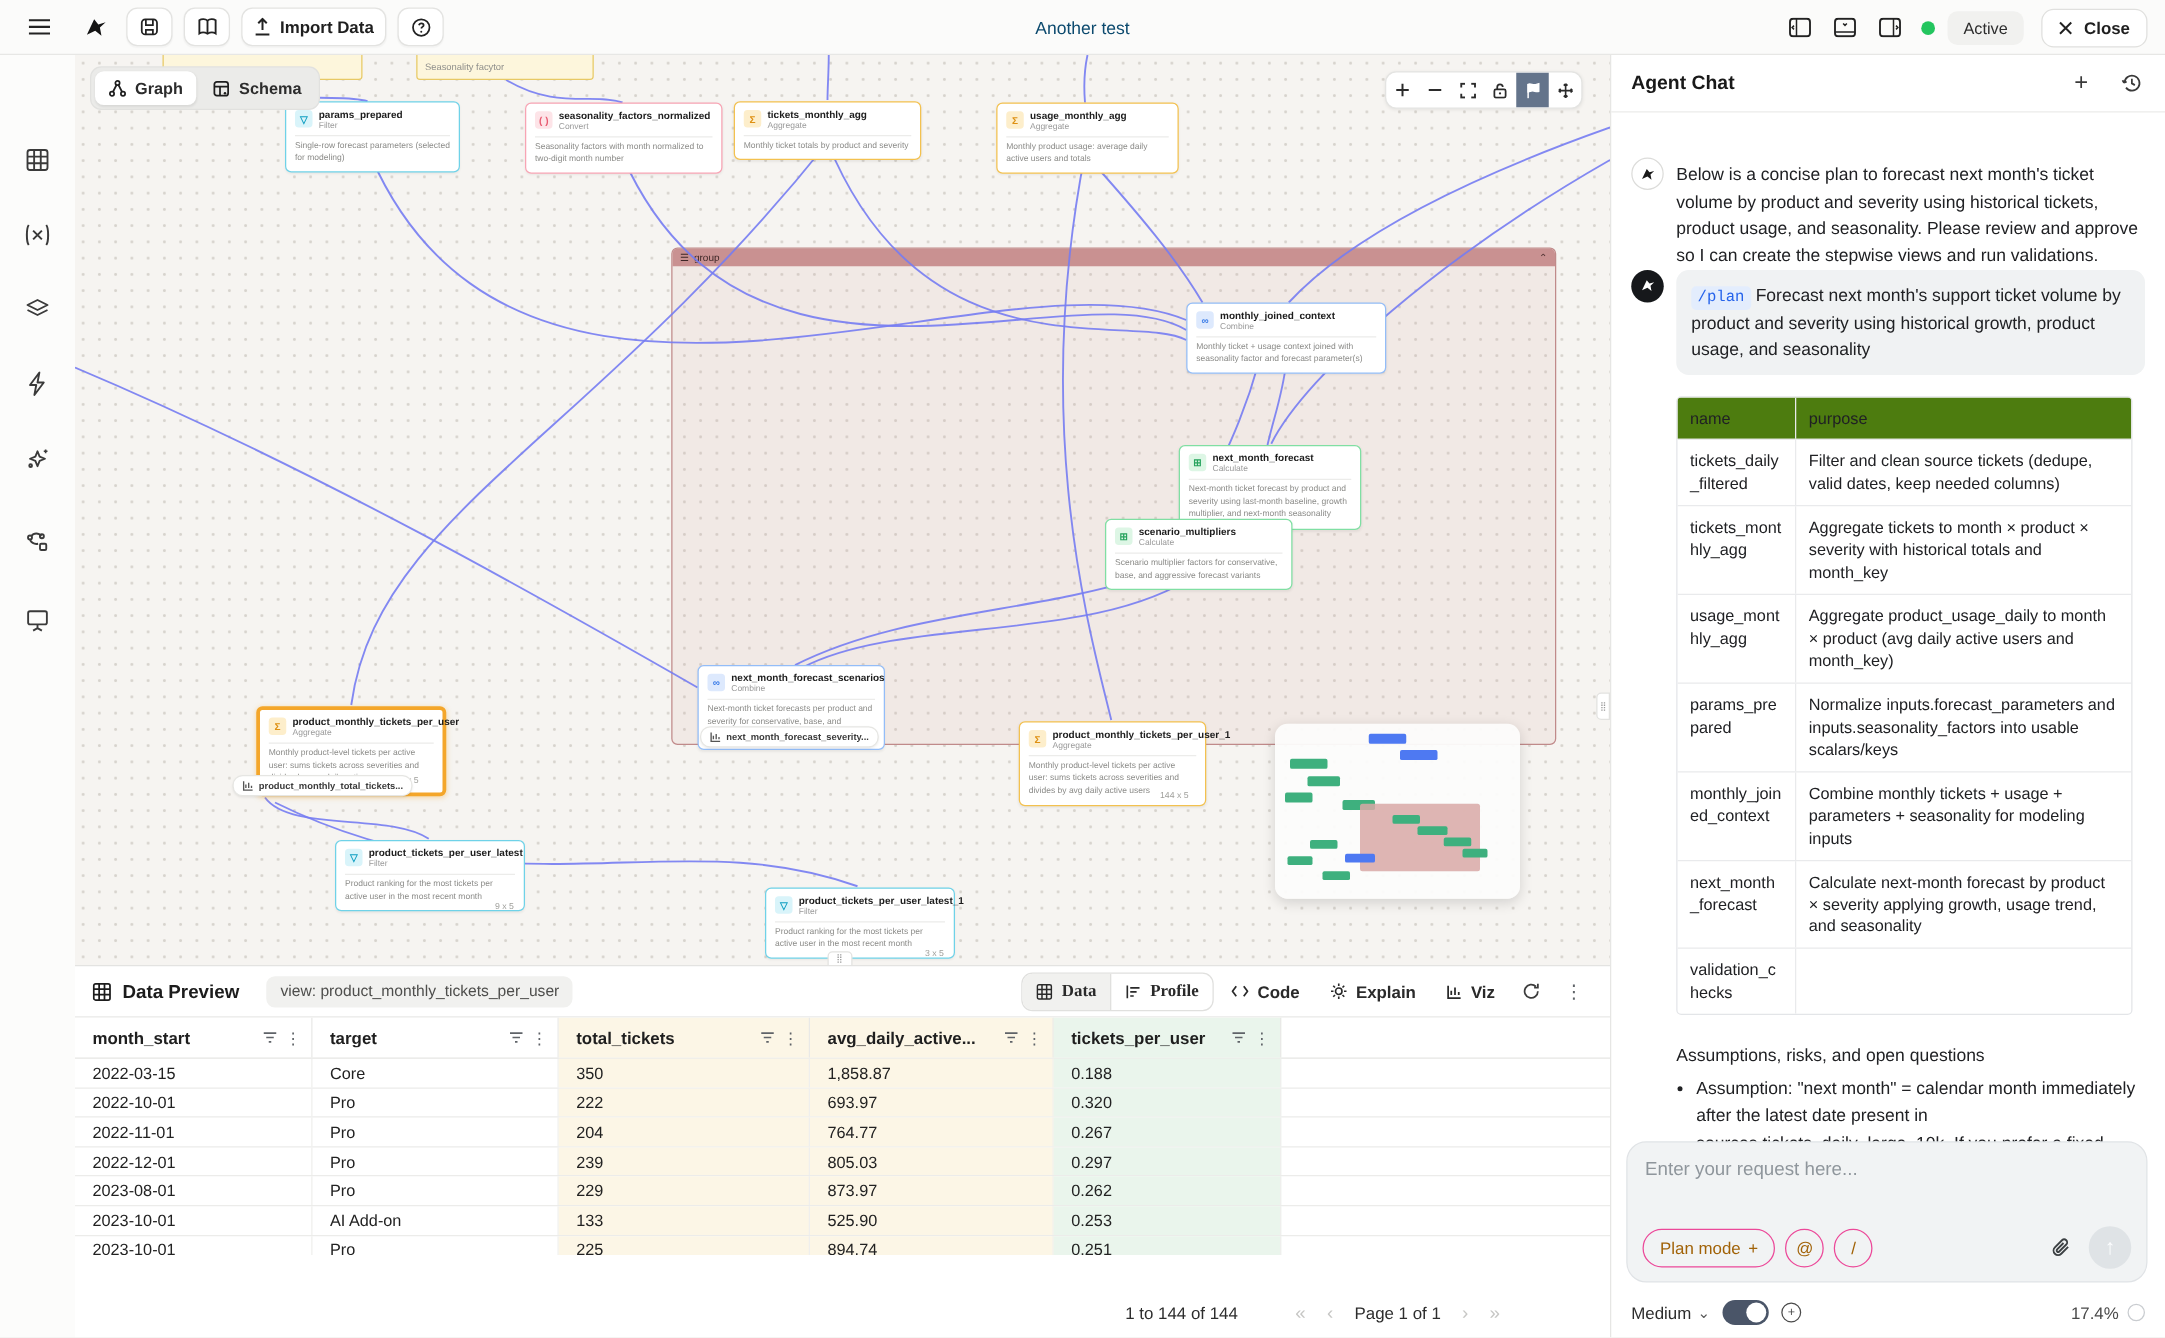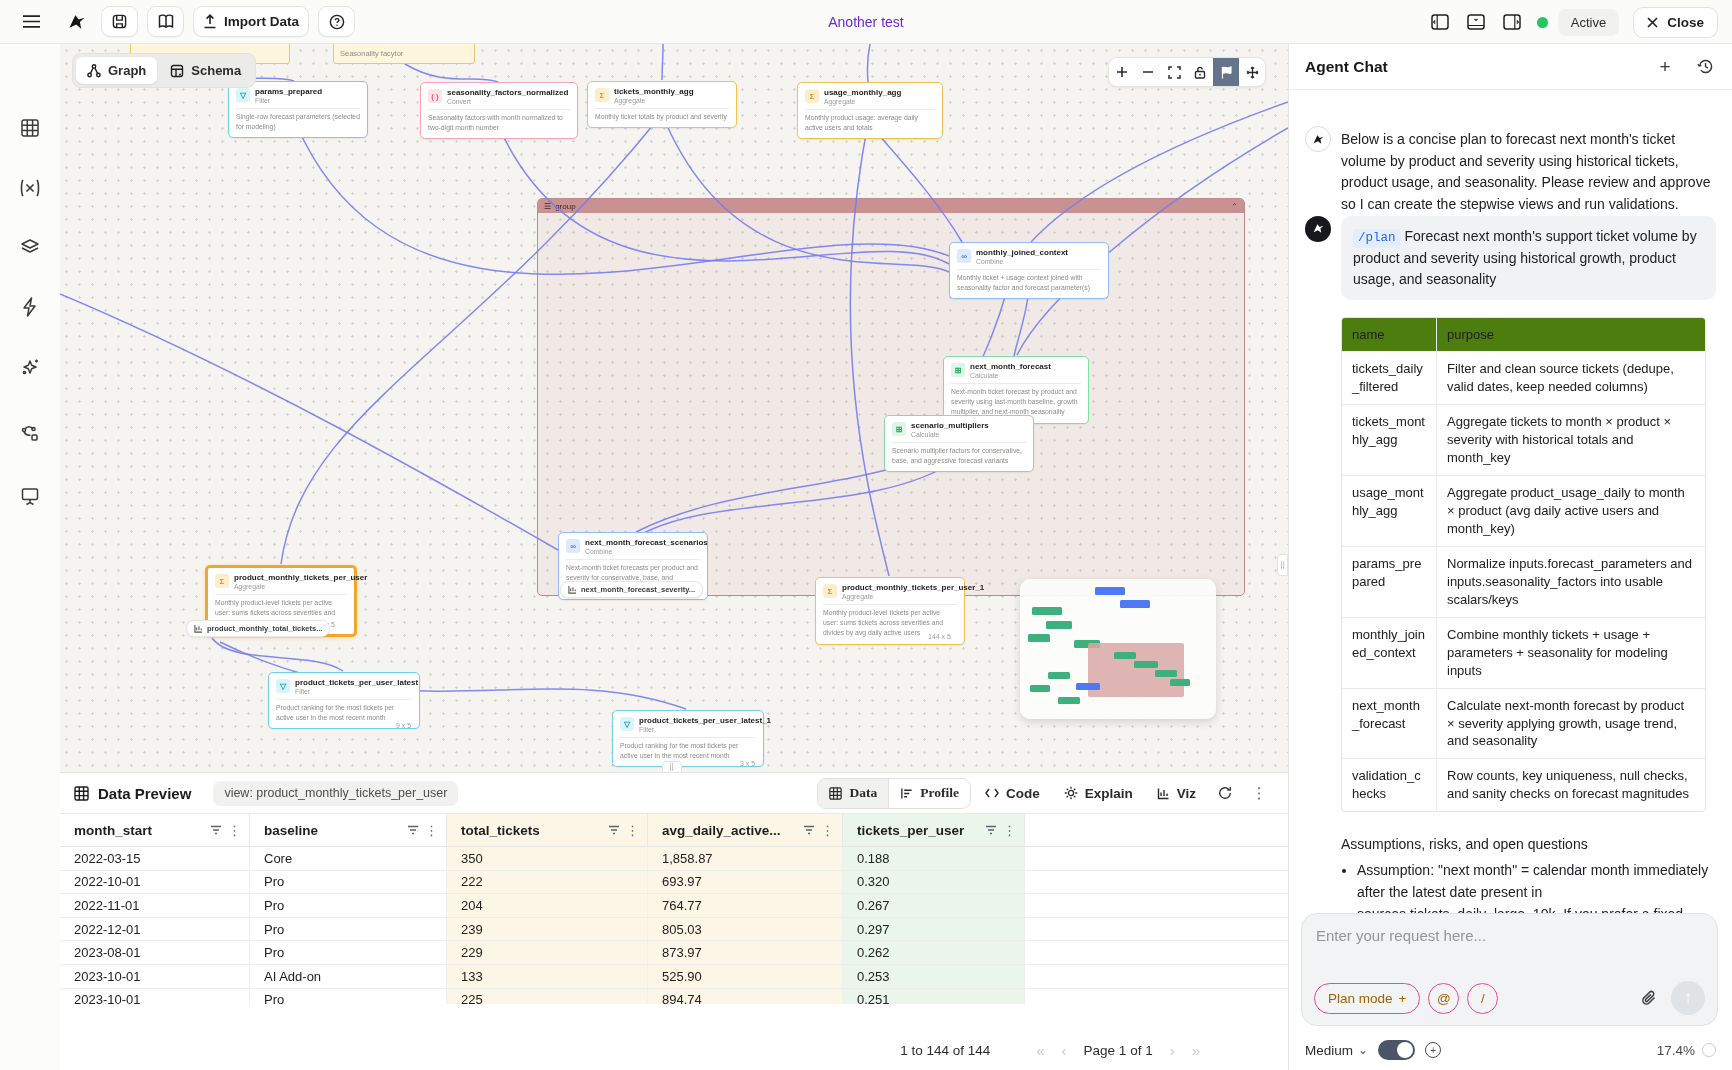--- a/index.html
+++ b/index.html
@@ -6,21 +6,21 @@
   html,body { background:#e9e9e7; }
   body { font-family:"Liberation Sans", sans-serif; color:#202124; }
   .app { position:relative; width:1732px; height:1070px; background:#fff; overflow:hidden; }
 
   
   .topbar { position:absolute; left:0; top:0; width:1732px; height:44px; background:#fbfbfa; border-bottom:1px solid #e7e7e5; display:flex; align-items:center; z-index:20; }
   .hamburger { width:38px; height:32px; margin-left:12px; display:flex; align-items:center; justify-content:center; cursor:pointer; }
   .logo { width:30px; height:30px; margin-left:12px; display:flex; align-items:center; justify-content:center; }
   .tb-btn { height:31px; border:1px solid #e3e3e1; background:#fff; border-radius:9px; display:flex; align-items:center; justify-content:center; gap:7px; margin-left:9px; padding:0 9px; font-size:13.5px; font-weight:700; color:#1f1f1f; box-shadow:0 1px 1px rgba(0,0,0,.03); }
   .tb-btn svg { flex:0 0 auto; }
-  .tb-title { position:absolute; left:50%; top:0; height:44px; transform:translateX(-50%); display:flex; align-items:center; font-size:14px; color:#6d28d9; }
+  .tb-title { position:absolute; left:50%; top:0; height:44px; transform:translateX(-50%); display:flex; align-items:center; font-size:14px; color:#0c4a6e; }
   .tb-right { position:absolute; right:14px; top:0; height:44px; display:flex; align-items:center; gap:14px; }
   .panel-ic { width:22px; height:22px; display:flex; align-items:center; justify-content:center; cursor:pointer; }
   .status-dot { width:11px; height:11px; border-radius:50%; background:#23c55e; }
   .active-badge { background:#f1f1ef; border-radius:8px; height:27px; display:flex; align-items:center; padding:0 13px; font-size:13px; color:#2d2d2d; margin-left:-4px; }
   .close-btn { height:31px; border:1px solid #e0e0de; border-radius:10px; background:#fff; display:flex; align-items:center; gap:9px; padding:0 13px; font-size:13.5px; font-weight:700; color:#1f1f1f; }
 
   
   .sidebar { position:absolute; left:0; top:44px; width:60px; height:1026px; background:#fcfcfb; z-index:15; }
   .sb-ic { position:absolute; left:50%; transform:translateX(-50%); width:34px; height:34px; display:flex; align-items:center; justify-content:center; border-radius:8px; cursor:pointer; color:#3a3a3a; }
 
@@ -579,21 +579,21 @@
         <div class="dp-hcell w0">
           <span class="hlabel">month_start</span>
           <span class="hic">
               <svg class="ic" width="12" height="10" viewBox="0 0 12 10" stroke="#5f6368" stroke-width="1.3">
                 <path d="M1 1.5h10M3 5h6M5 8.5h2"></path>
               </svg>
               <span class="kebab">⋮</span>
             </span>
         </div>
         <div class="dp-hcell w1">
-          <span class="hlabel">baseline</span>
+          <span class="hlabel">target</span>
           <span class="hic">
               <svg class="ic" width="12" height="10" viewBox="0 0 12 10" stroke="#5f6368" stroke-width="1.3">
                 <path d="M1 1.5h10M3 5h6M5 8.5h2"></path>
               </svg>
               <span class="kebab">⋮</span>
             </span>
         </div>
         <div class="dp-hcell w2 tint-y">
           <span class="hlabel">total_tickets</span>
           <span class="hic">
@@ -752,21 +752,20 @@
         <div class="pt-row">
           <div class="pt-name">monthly_joined_context</div>
           <div class="pt-purpose">Combine monthly tickets + usage + parameters + seasonality for modeling inputs</div>
         </div>
         <div class="pt-row">
           <div class="pt-name">next_month_forecast</div>
           <div class="pt-purpose">Calculate next-month forecast by product × severity applying growth, usage trend, and seasonality</div>
         </div>
         <div class="pt-row">
           <div class="pt-name">validation_checks</div>
-          <div class="pt-purpose">Row counts, key uniqueness, null checks, and sanity checks on forecast magnitudes</div>
         </div>
       </div>
 
       <div class="assump-h">Assumptions, risks, and open questions</div>
       <ul class="assump-ul">
         <li>Assumption: "next month" = calendar month immediately after the latest date present in sources.tickets_daily_large_10k. If you prefer a fixed target month, tell me which one.</li>
       </ul>
     </div>
 
     <div class="chat-inputbox">

